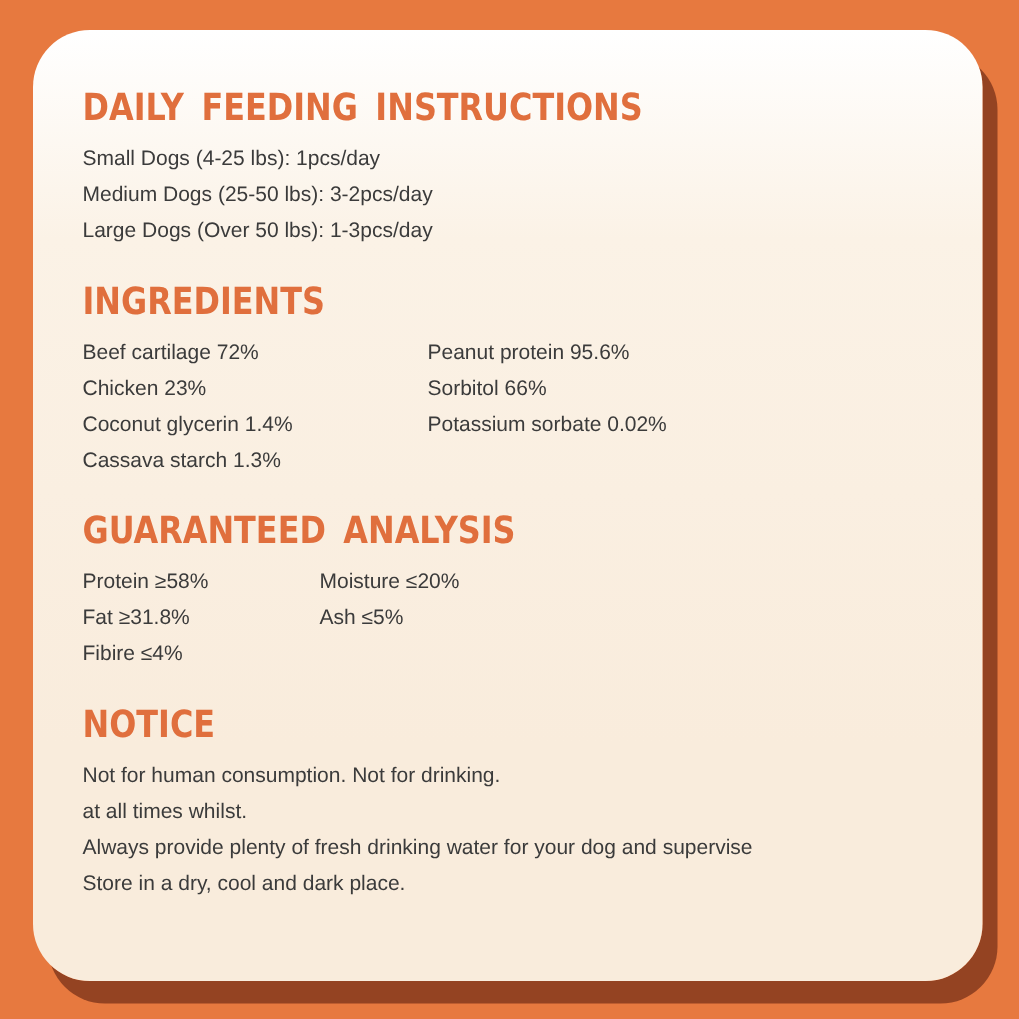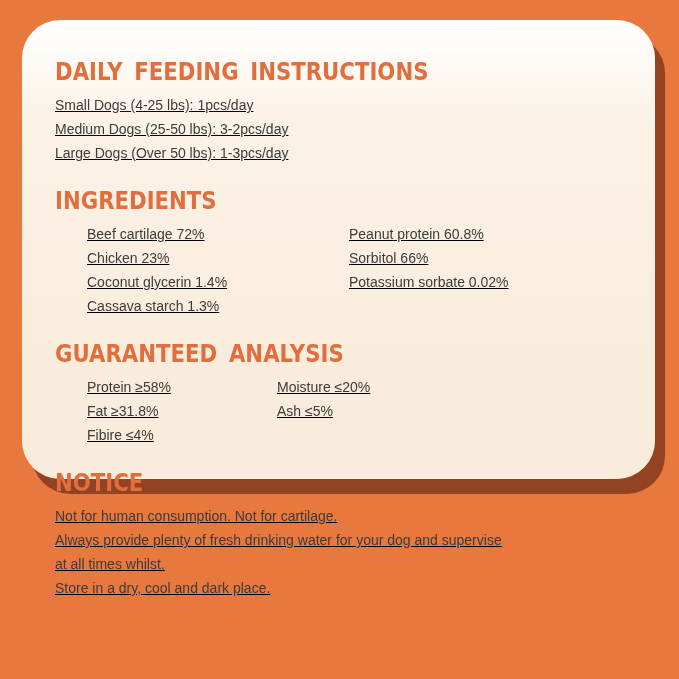--- a/index.html
+++ b/index.html
@@ -15,26 +15,25 @@
   html,body{width:679px;height:679px;}
   body{
     background:var(--bg_orange);
     position:relative;
     font-family:"Liberation Sans", sans-serif;
     overflow:hidden;
   }
   .card{
     position:absolute;
     left:22px; top:20px;
-    width:633px; height:459px;
+    width:633px; height:634px;
     border-radius:38px;
     background:linear-gradient(180deg, var(--card_top) 0%, var(--card_mid) 22%, var(--card_bottom) 75%, var(--card_bottom) 100%);
     box-shadow:10px 15px 0 var(--shadow_brown);
     padding:24px 20px 0 33px;
-    text-decoration:underline;
   }
   section{margin-top:20px;}
   section:first-child{margin-top:12px;}
   .hd{
     display:inline-block;
     font-family:"DejaVu Sans", sans-serif;
     font-weight:bold;
     font-size:25px;
     line-height:32px;
     color:var(--heading_orange);
@@ -47,21 +46,21 @@
   .lines{margin-top:5px;}
   .line{
     font-size:14px;
     line-height:24px;
     color:var(--body_text);
     white-space:nowrap;
   }
   .cols{display:flex;margin-top:5px;}
   .col-ing-left{width:230px;flex:0 0 auto;}
   .col-ana-left{width:158px;flex:0 0 auto;}
-  .col{flex:0 0 auto;margin-left:32px;}
+  .col{flex:0 0 auto;}
 </style>
 </head>
 <body>
 
 <div class="card">
 
   <section>
     <div class="hd">DAILY FEEDING INSTRUCTIONS</div>
     <div class="lines">
         <div class="line">Small Dogs (4-25 lbs): 1pcs/day</div>
@@ -73,21 +72,21 @@
   <section>
     <div class="hd">INGREDIENTS</div>
     <div class="cols">
       <div class="col col-ing-left">
           <div class="line">Beef cartilage 72%</div>
           <div class="line">Chicken 23%</div>
           <div class="line">Coconut glycerin 1.4%</div>
           <div class="line">Cassava starch 1.3%</div>
         </div>
       <div class="col">
-          <div class="line">Peanut protein 60.8%</div>
+          <div class="line">Peanut protein 95.6%</div>
           <div class="line">Sorbitol 66%</div>
           <div class="line">Potassium sorbate 0.02%</div>
         </div>
     </div>
   </section>
 
   <section>
     <div class="hd">GUARANTEED ANALYSIS</div>
     <div class="cols">
       <div class="col col-ana-left">
@@ -98,20 +97,20 @@
       <div class="col">
           <div class="line">Moisture ≤20%</div>
           <div class="line">Ash ≤5%</div>
         </div>
     </div>
   </section>
 
   <section>
     <div class="hd">NOTICE</div>
     <div class="lines">
-        <div class="line">Not for human consumption. Not for cartilage.</div>
+        <div class="line">Not for human consumption. Not for drinking.</div>
+        <div class="line">at all times whilst.</div>
         <div class="line">Always provide plenty of fresh drinking water for your dog and supervise</div>
-        <div class="line">at all times whilst.</div>
         <div class="line">Store in a dry, cool and dark place.</div>
       </div>
   </section>
 
 </div>
 
 </body></html>

